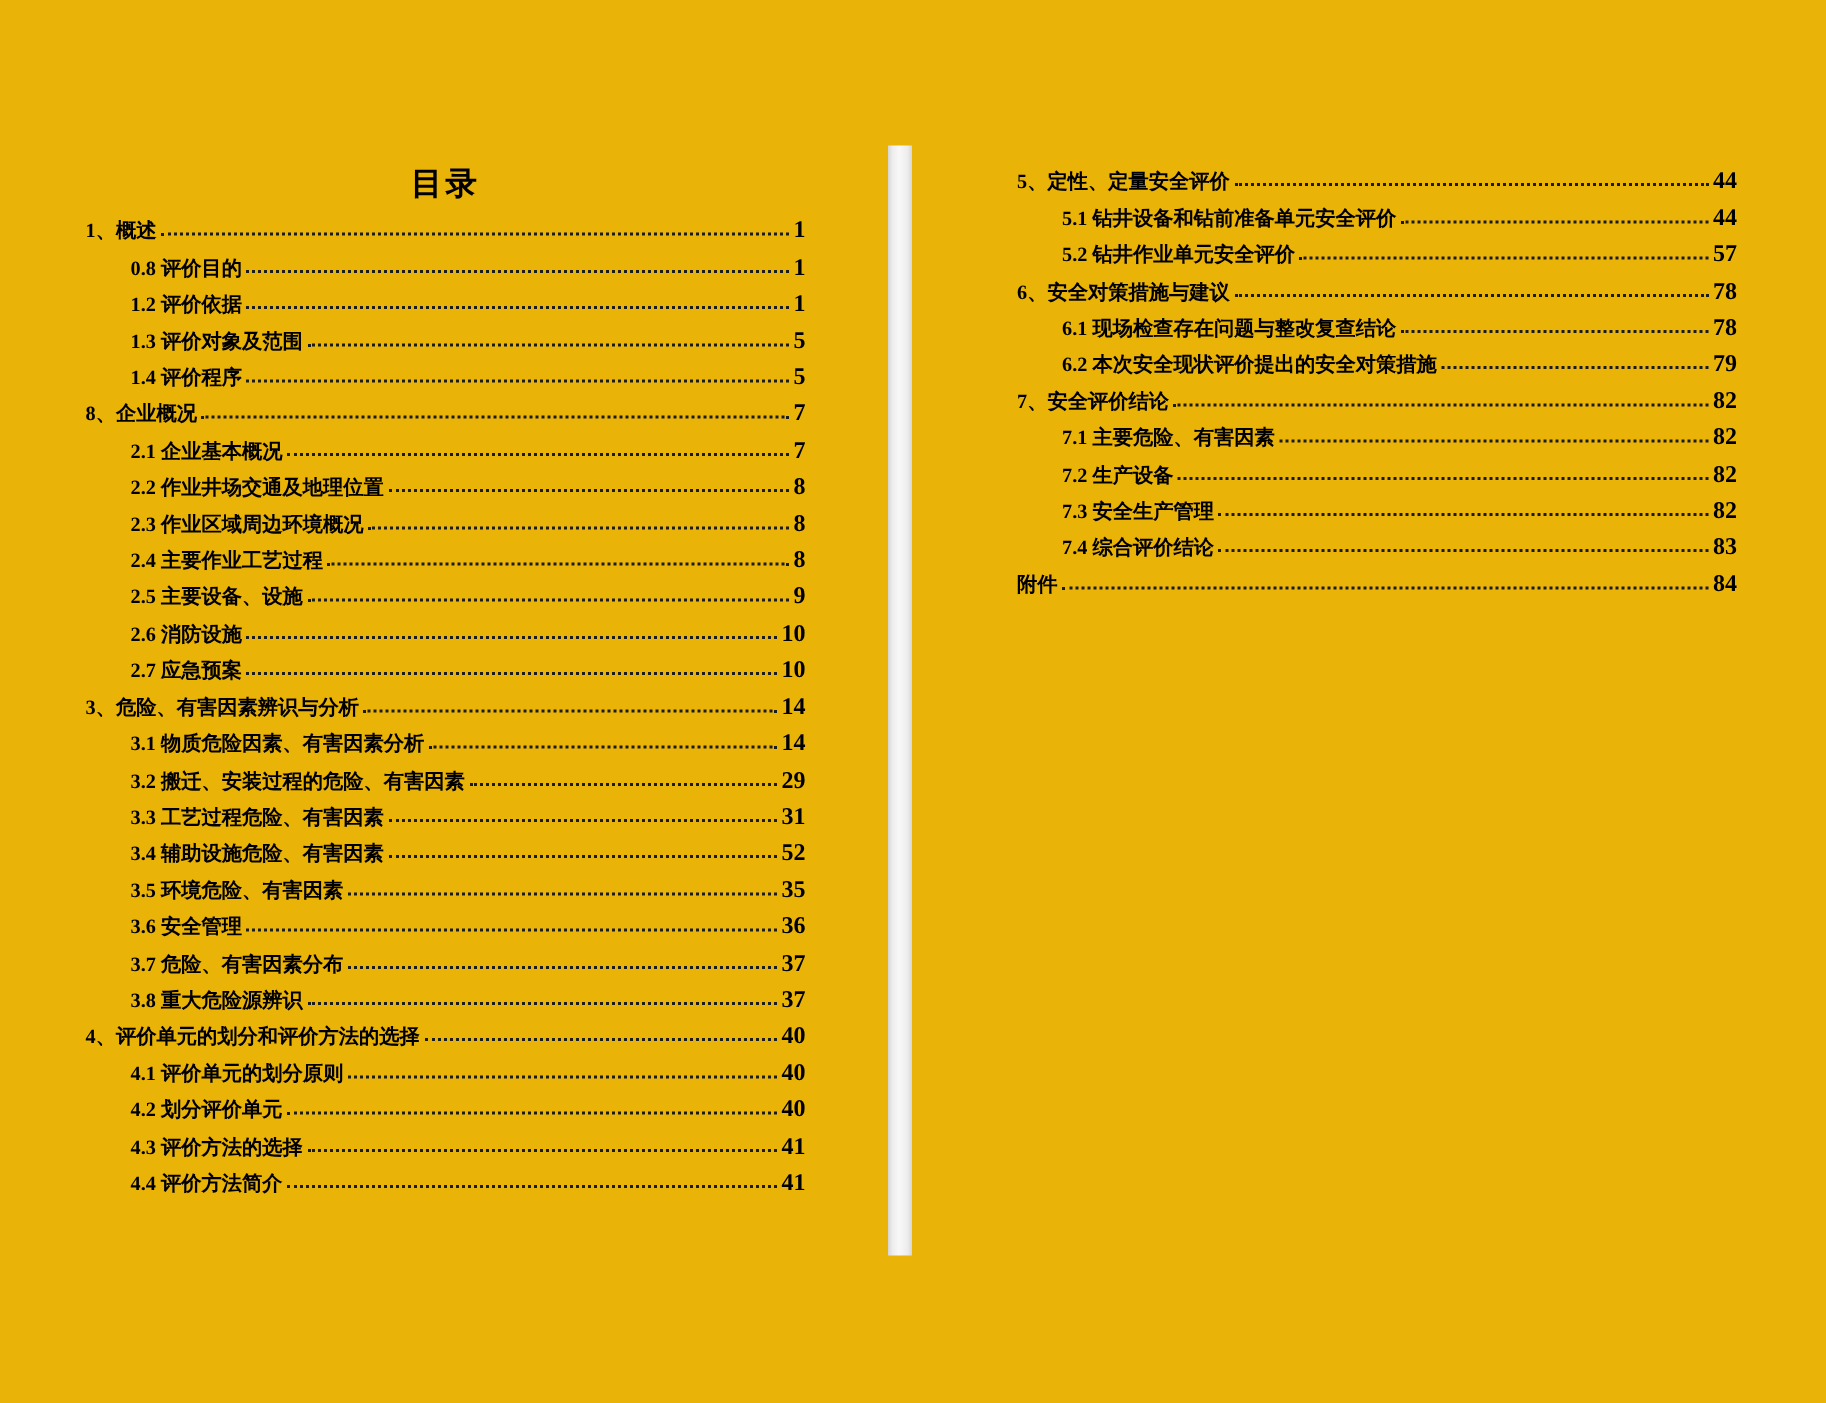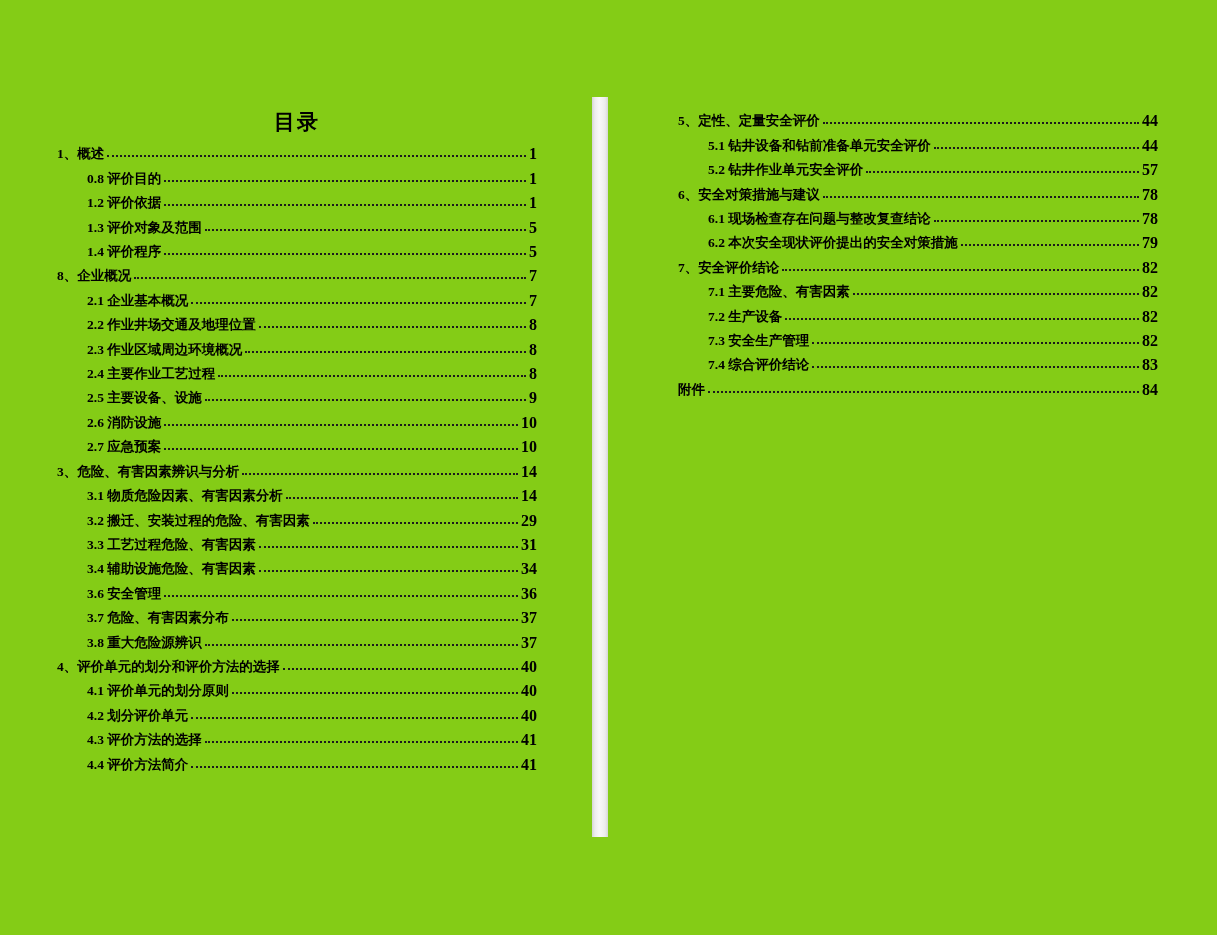--- a/index.html
+++ b/index.html
@@ -4,21 +4,21 @@
 <style>
   html, body {
     margin: 0;
     padding: 0;
     background: #ffffff;
   }
   .canvas {
     position: relative;
     width: 1217px;
     height: 935px;
-    background: #84cc16;
+    background: #eab308;
     overflow: hidden;
     font-family: "Liberation Serif", "DejaVu Serif", serif;
     color: #000000;
   }
   .page-divider {
     position: absolute;
     left: 592px;
     top: 97px;
     width: 16px;
     height: 740px;
@@ -176,23 +176,28 @@
 
         <div class="toc-row lvl2">
           <span class="entry-label">3.3 工艺过程危险、有害因素</span>
           <span class="dotted-leader"></span>
           <span class="entry-page">31</span>
         </div>
 
         <div class="toc-row lvl2">
           <span class="entry-label">3.4 辅助设施危险、有害因素</span>
           <span class="dotted-leader"></span>
-          <span class="entry-page">34</span>
-        </div>
-
+          <span class="entry-page">52</span>
+        </div>
+
+        <div class="toc-row lvl2">
+          <span class="entry-label">3.5 环境危险、有害因素</span>
+          <span class="dotted-leader"></span>
+          <span class="entry-page">35</span>
+        </div>
 
         <div class="toc-row lvl2">
           <span class="entry-label">3.6 安全管理</span>
           <span class="dotted-leader"></span>
           <span class="entry-page">36</span>
         </div>
 
         <div class="toc-row lvl2">
           <span class="entry-label">3.7 危险、有害因素分布</span>
           <span class="dotted-leader"></span>

